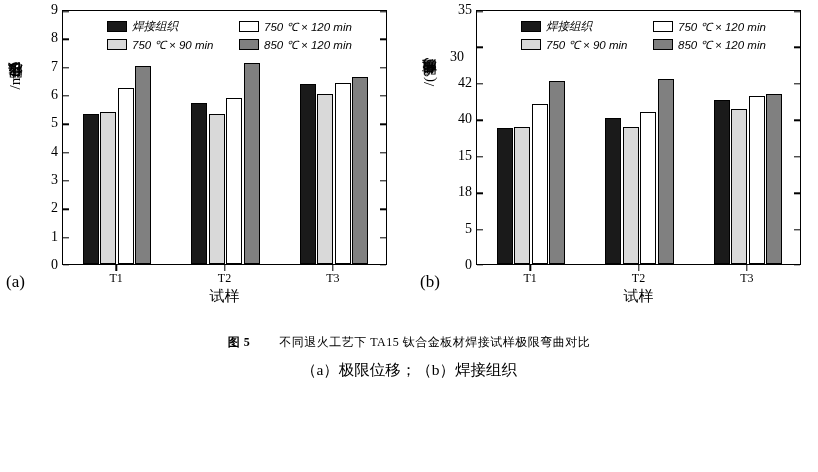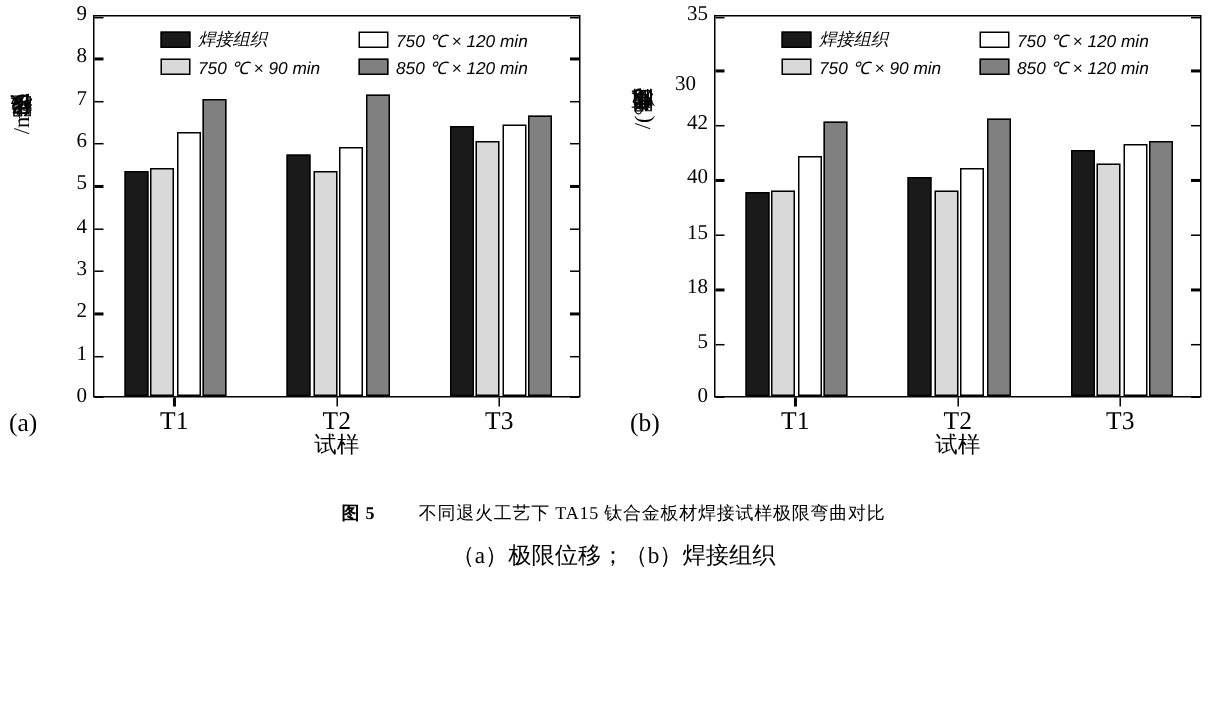--- a/index.html
+++ b/index.html
@@ -19,21 +19,21 @@
   .panel-b .ylabel{left:2px;top:62px;}
 
   .ytick{position:absolute;right:0;font-size:14px;text-align:right;width:30px;
     transform:translateY(-50%);font-family:"Liberation Serif",serif;}
   .ytickwrap{position:absolute;left:22px;top:6px;width:32px;height:255px;}
 
   .tickmark{position:absolute;left:0;width:6px;height:1.4px;background:#000;transform:translateY(-50%);}
   .tickmark.r{left:auto;right:0;}
 
   .xtickwrap{position:absolute;left:58px;top:261px;width:325px;height:26px;}
-  .xtick{position:absolute;font-size:17px;transform:translateX(-50%);top:6px;}
+  .xtick{position:absolute;font-size:12px;transform:translateX(-50%);top:6px;}
   .xtickmark{position:absolute;top:0;width:1.4px;height:6px;background:#000;transform:translateX(-50%);}
 
   .xlabel{position:absolute;left:58px;top:283px;width:325px;text-align:center;font-size:15px;}
 
   .panel-tag{position:absolute;font-size:17px;font-family:"Liberation Serif",serif;}
   .panel-a .panel-tag{left:2px;top:268px;}
   .panel-b .panel-tag{left:2px;top:268px;}
 
   .bars{position:absolute;left:0;top:0;width:100%;height:100%;}
   .bar{position:absolute;bottom:0;border:1.2px solid #000;box-sizing:border-box;}

